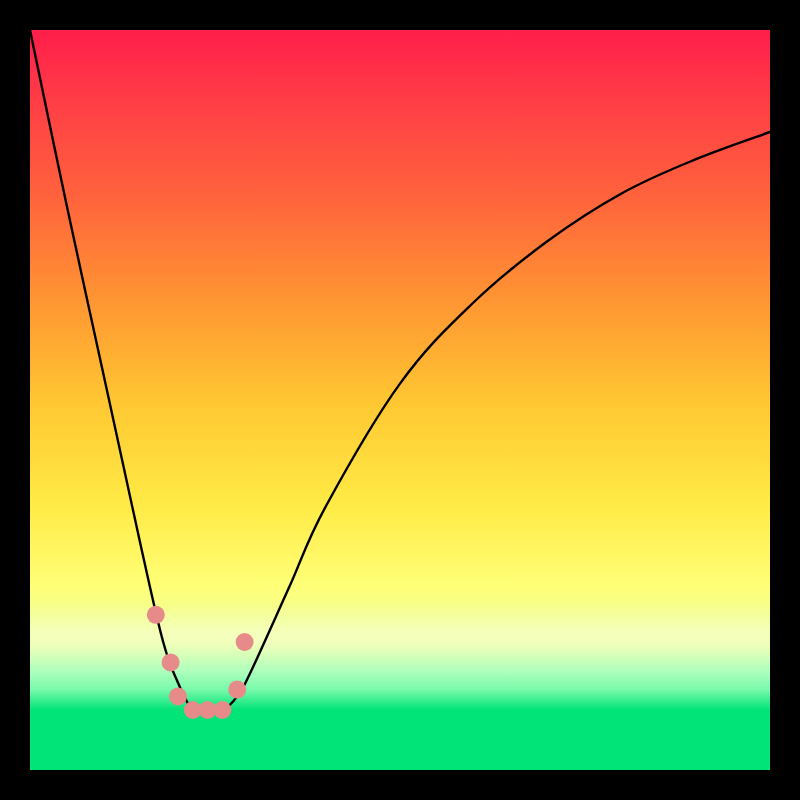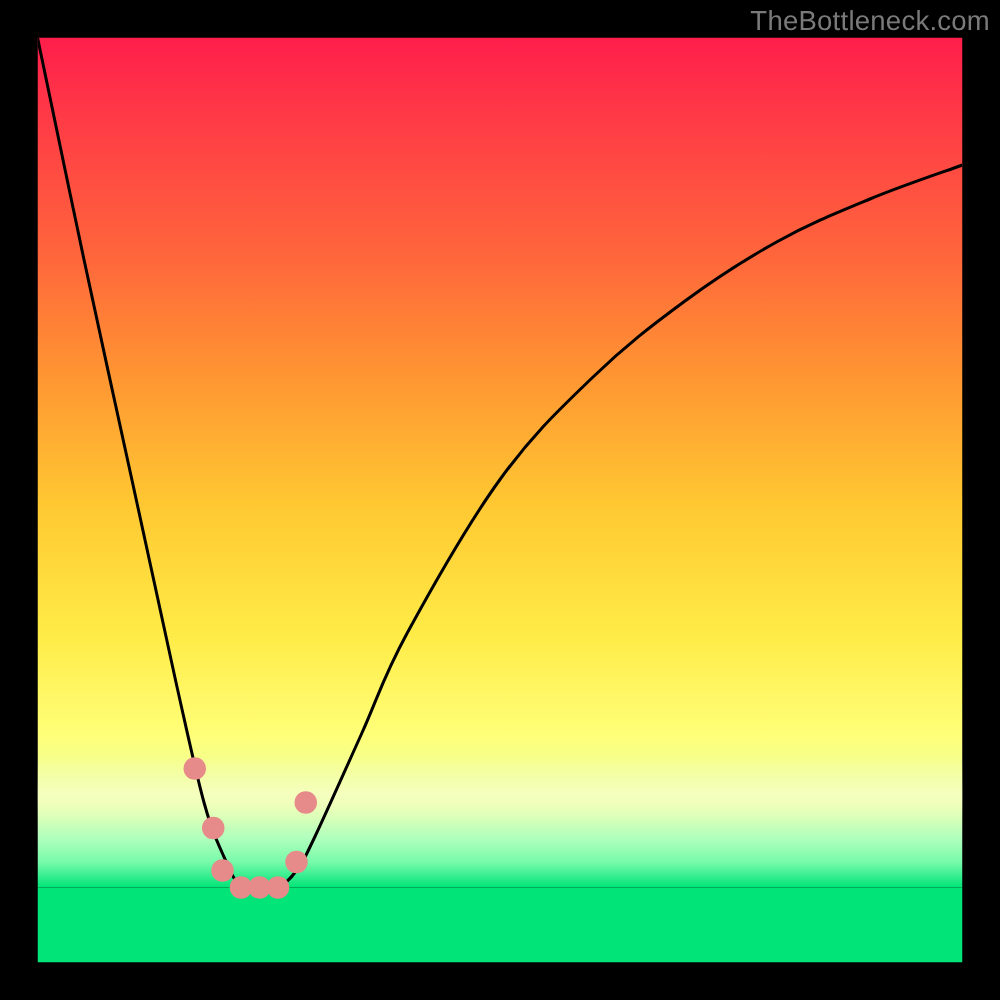--- a/index.html
+++ b/index.html
@@ -72,21 +72,20 @@
     right: 8px;
     color: #7a7a7a;
     font-size: 22px;
     letter-spacing: 0.2px;
   }
 </style>
 </head>
 <body>
 
 <div class="frame">
-  <div class="watermark">TheBottleneck.com</div>
   <div class="plot">
     <div class="gradient"></div>
     <div class="yellow-haze"></div>
     <div class="green-strip"></div>
     <svg class="curve" viewBox="0 0 740 740">
       <path id="curve-path" fill="none" stroke="#000000" stroke-width="2.4" stroke-linecap="round" d="M 0.0 0.0 C 6.7 31.8, 23.7 114.4, 37.0 176.8 C 50.3 239.2, 60.7 285.6, 74.0 346.8 C 87.3 408.0, 100.3 469.1, 111.0 516.8 C 121.7 564.5, 126.5 587.5, 133.2 612.0 C 139.9 636.5, 142.7 640.6, 148.0 652.8 C 153.3 665.0, 157.5 675.1, 162.8 680.0 C 168.1 684.9, 172.3 680.0, 177.6 680.0 C 182.9 680.0, 187.1 682.4, 192.4 680.0 C 197.7 677.6, 201.9 673.7, 207.2 666.4 C 212.5 659.1, 212.7 658.8, 222.0 639.2 C 231.3 619.6, 245.7 587.0, 259.0 557.6 C 272.3 528.2, 276.0 512.7, 296.0 476.0 C 316.0 439.3, 343.4 390.3, 370.0 353.6 C 396.6 316.9, 417.4 297.7, 444.0 272.0 C 470.6 246.3, 491.4 230.4, 518.0 210.8 C 544.6 191.2, 565.4 177.9, 592.0 163.2 C 618.6 148.5, 639.4 140.2, 666.0 129.2 C 692.6 118.2, 726.7 106.9, 740.0 102.0"></path>
       <g id="markers">
           <circle cx="125.8" cy="584.8" r="9" fill="#E78A8A"></circle>
           <circle cx="140.6" cy="632.4" r="9" fill="#E78A8A"></circle>
           <circle cx="148.0" cy="666.4" r="9" fill="#E78A8A"></circle>

